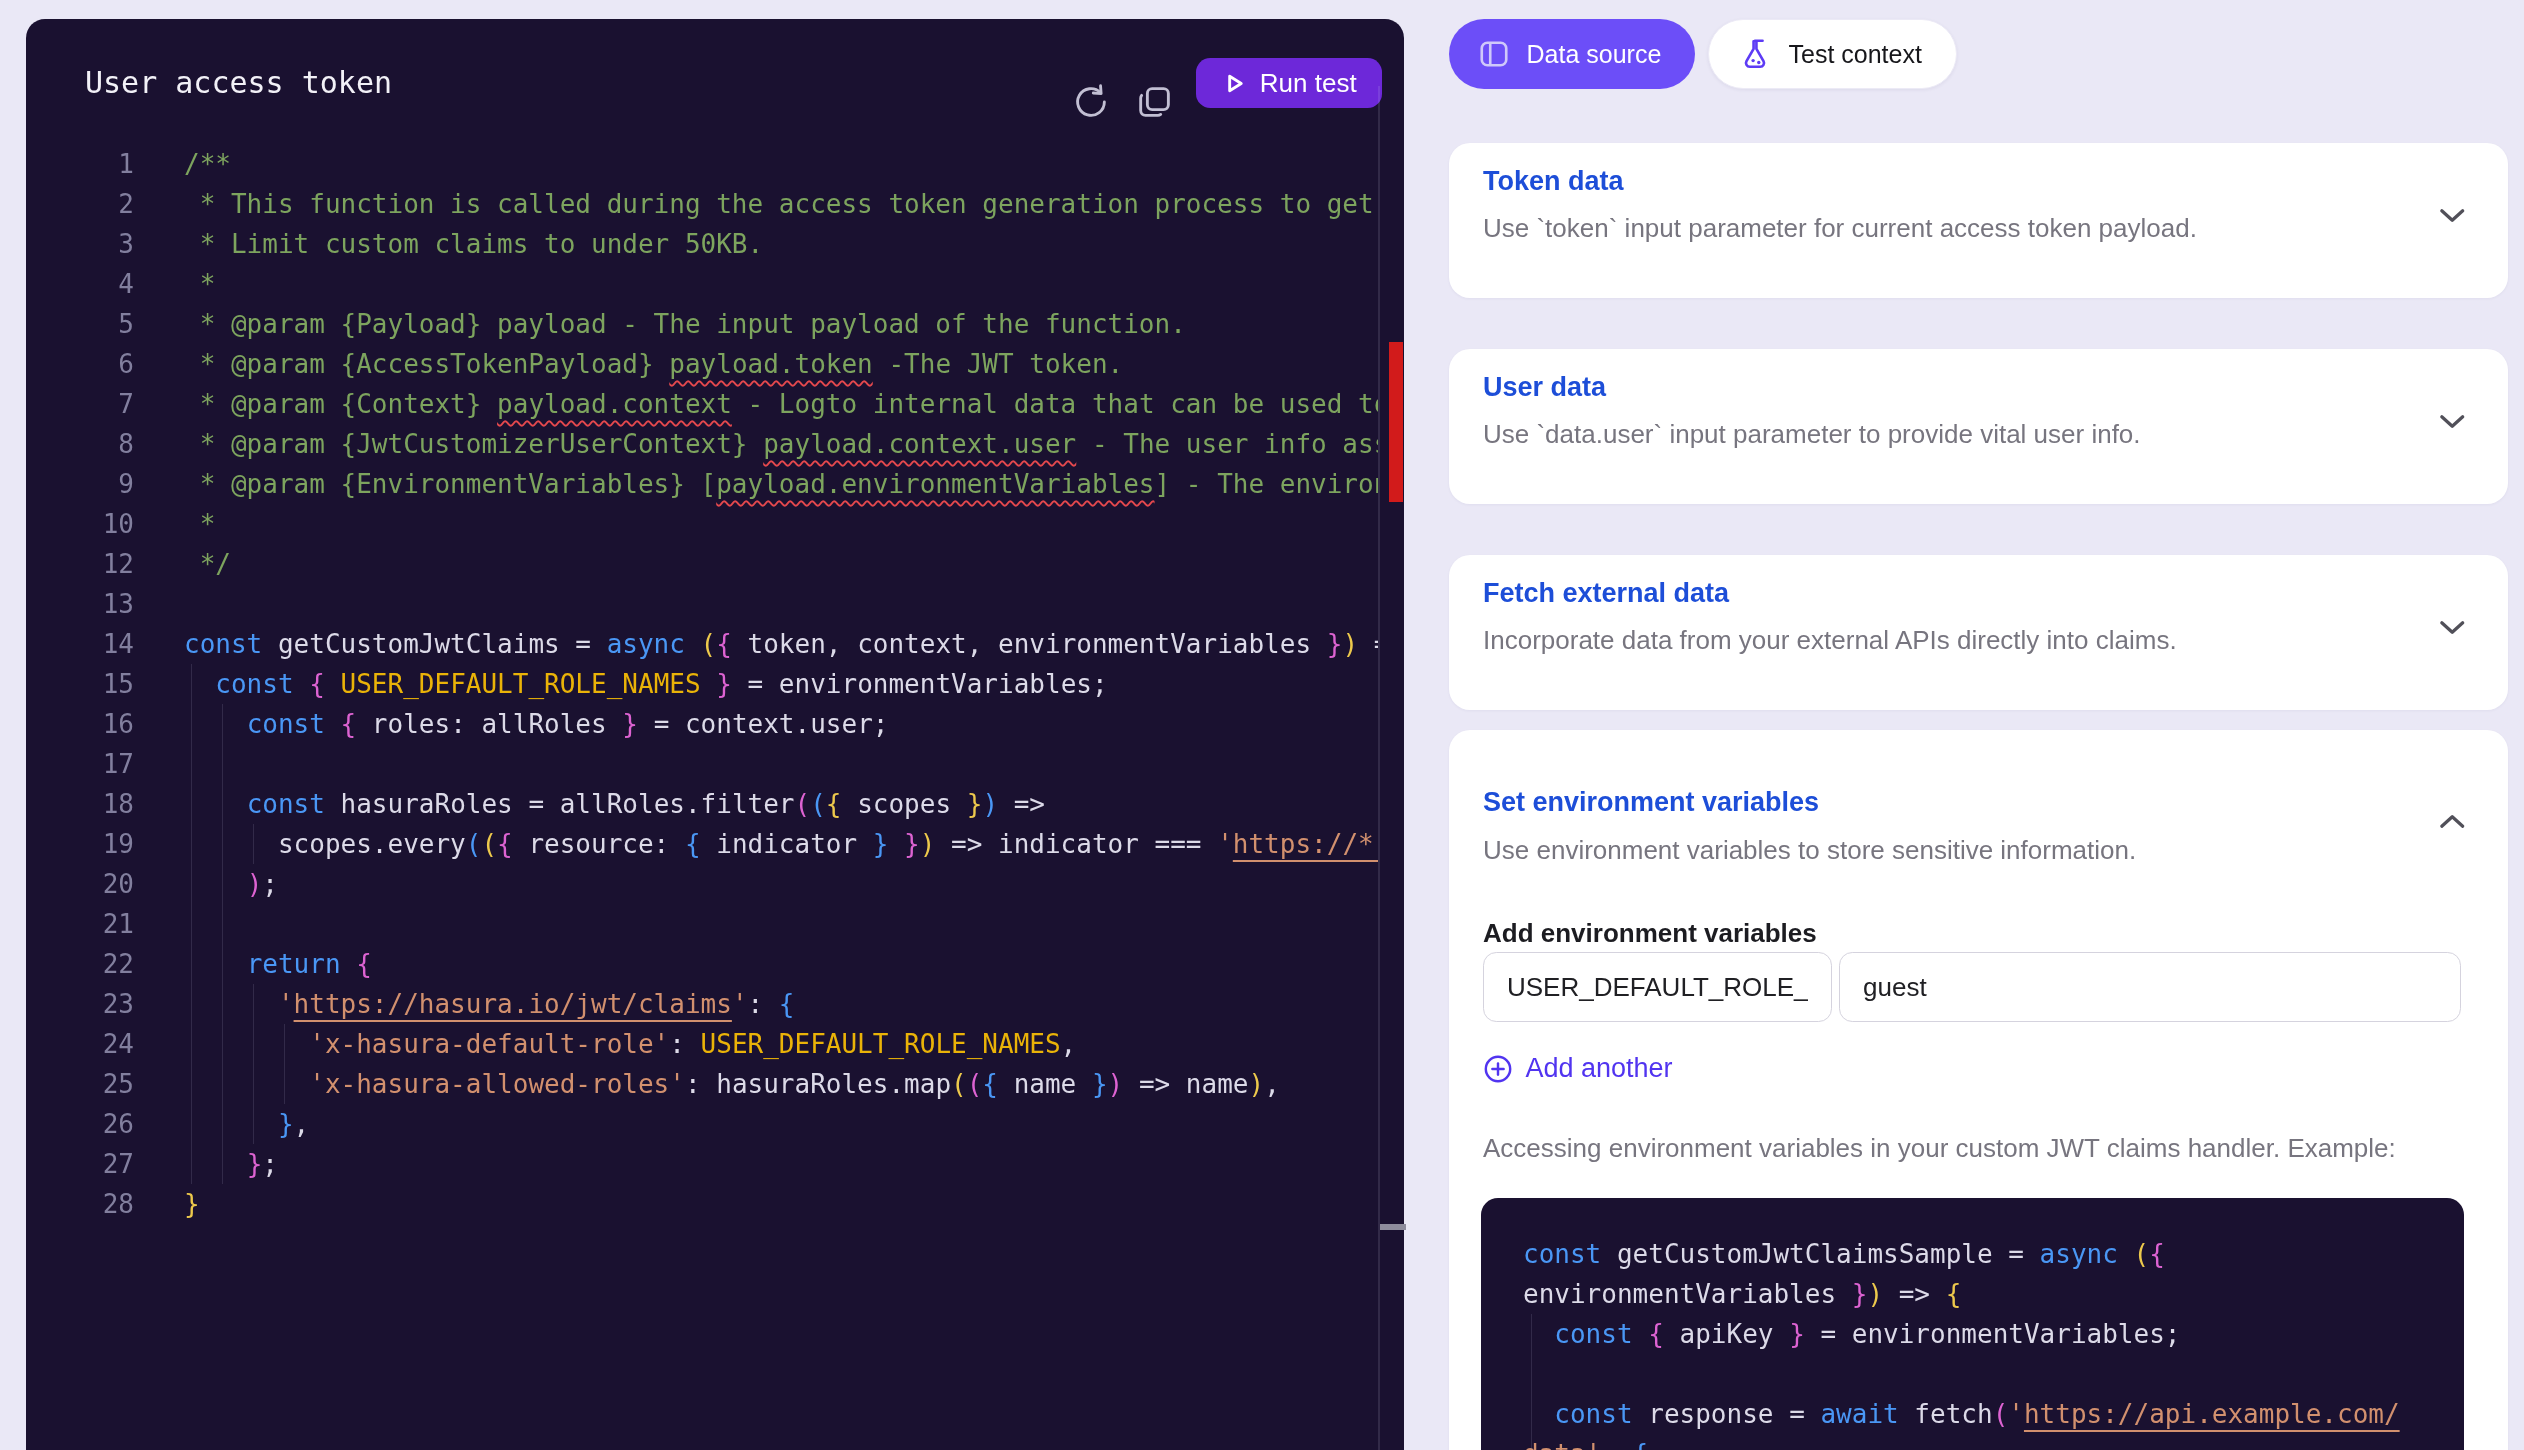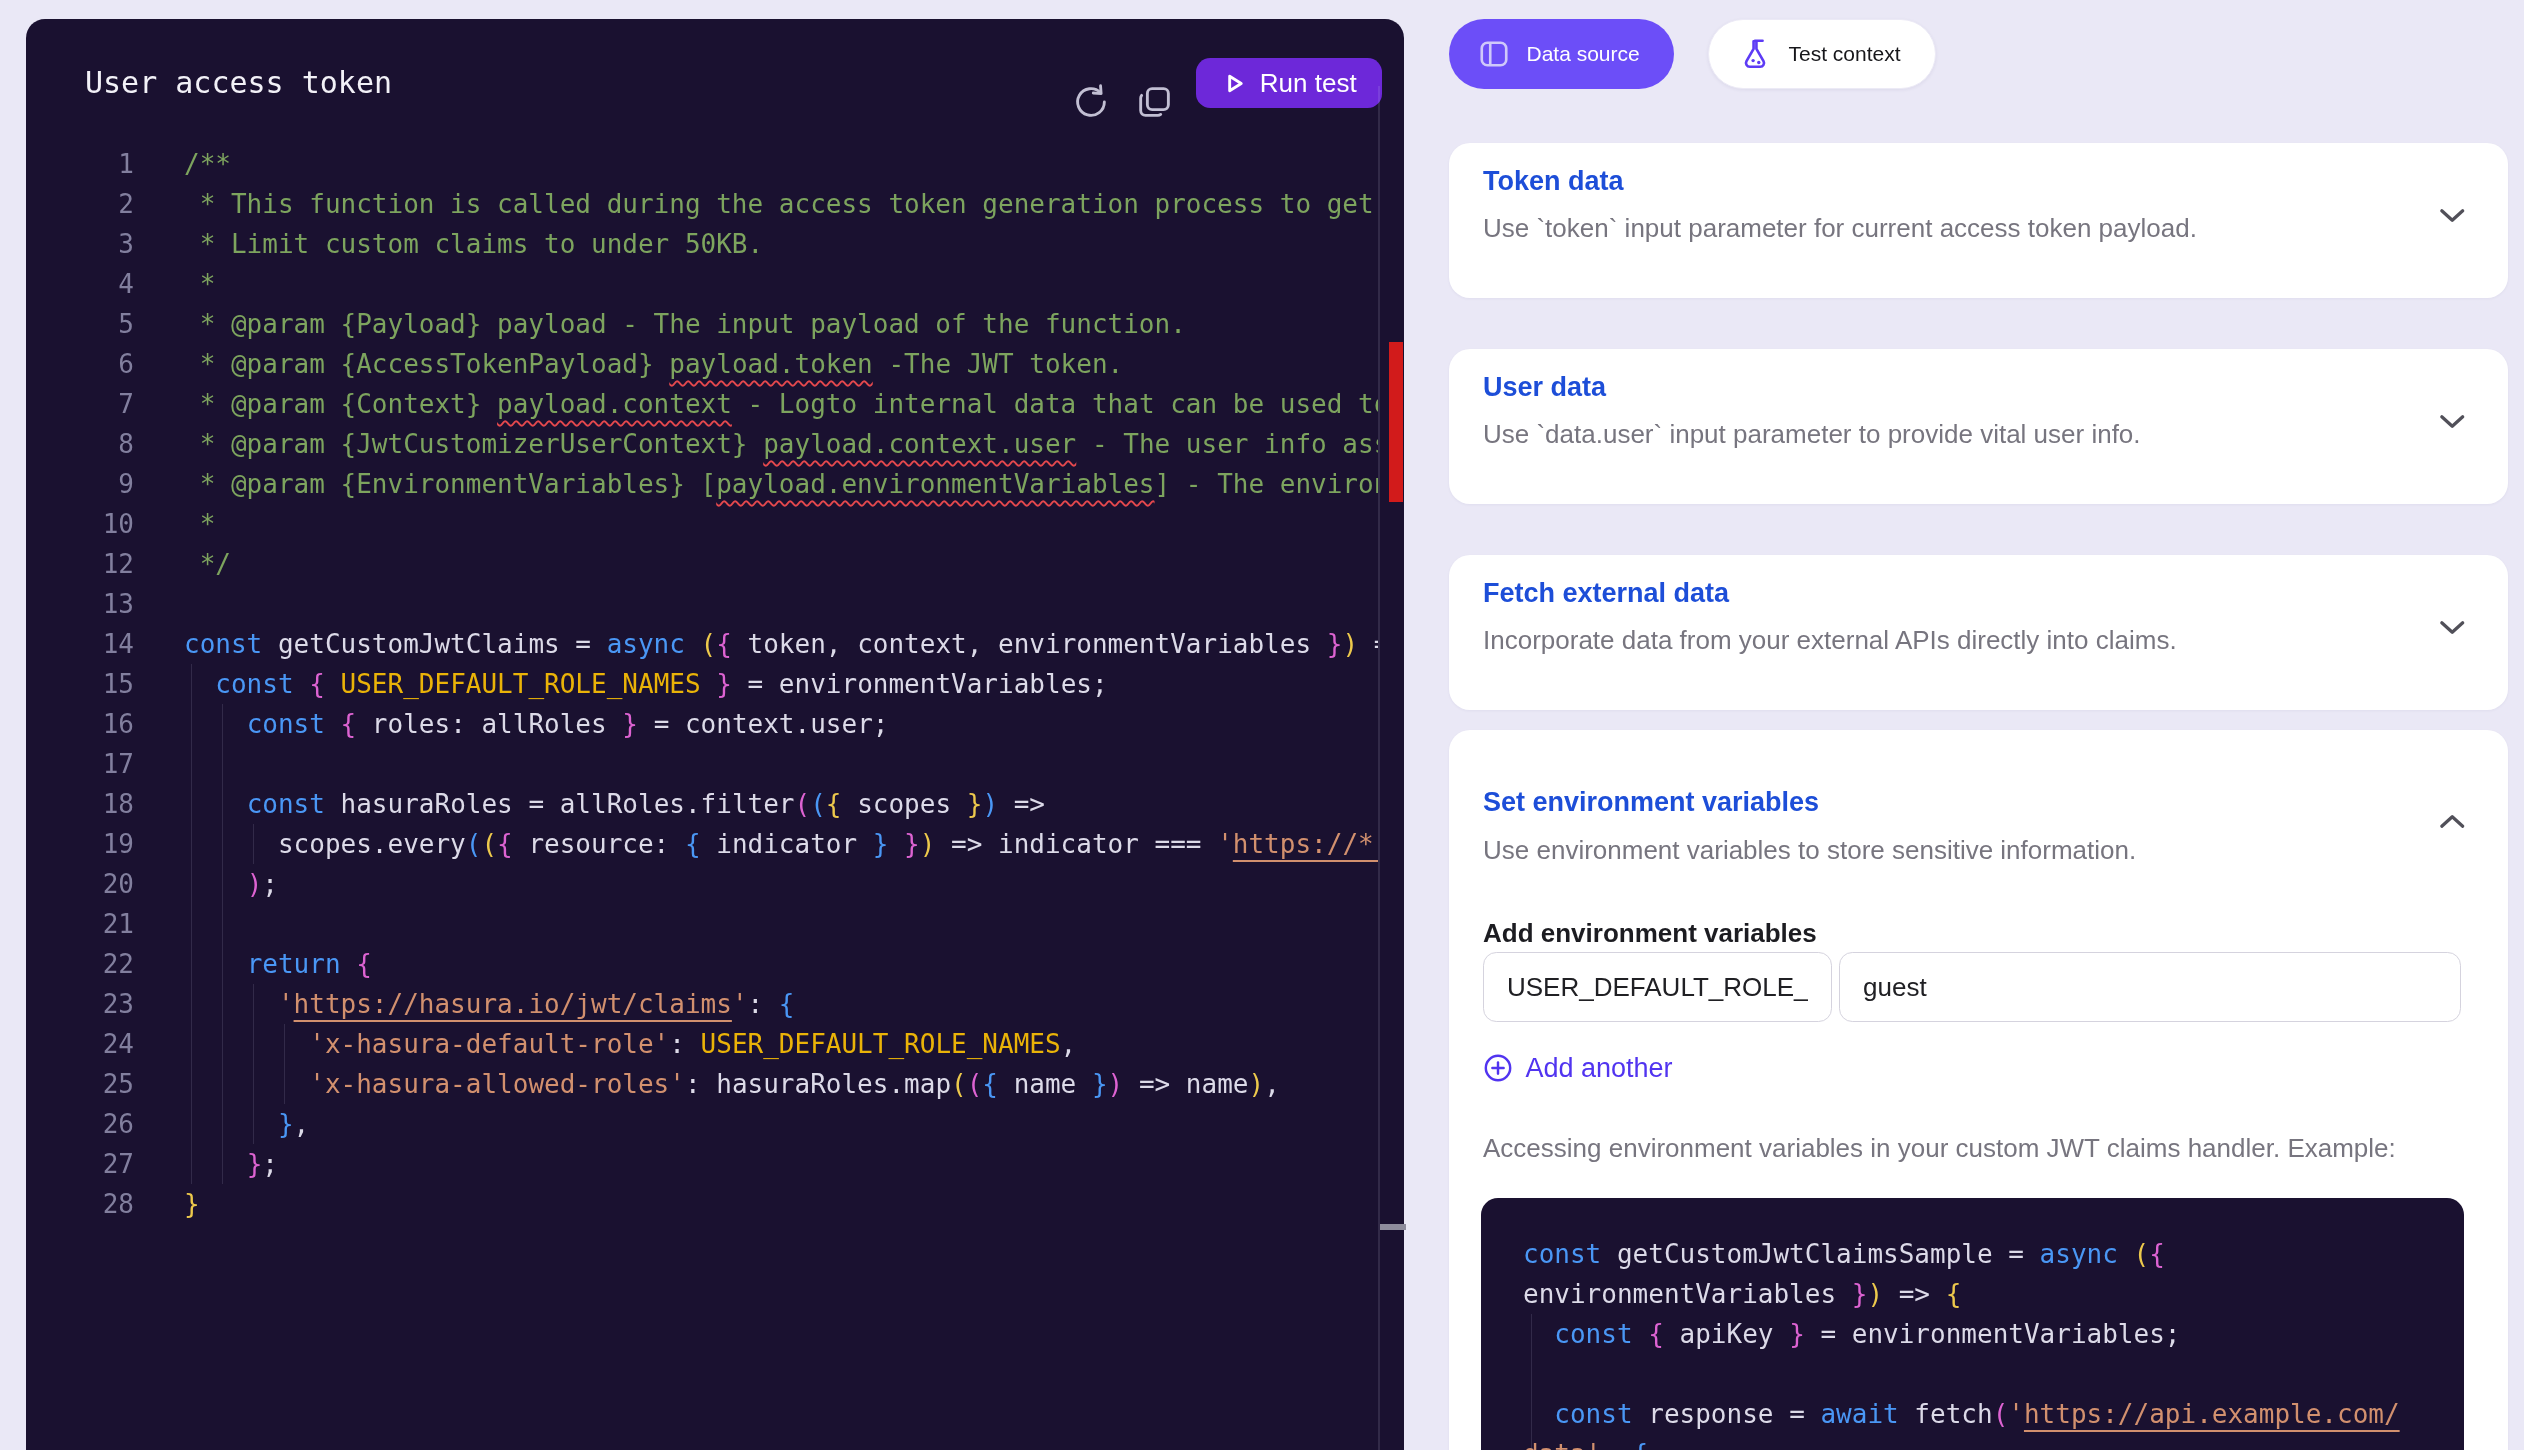--- a/index.html
+++ b/index.html
@@ -32,34 +32,34 @@
   .tk-p{color:#DD63D2;}
   .tk-b{color:#4A97F5;}
   .tk-u{color:#D2906E;text-decoration:underline;text-decoration-thickness:1.9px;text-underline-offset:6.7px;}
   .tk-q{color:#7DA45E;text-decoration:underline wavy #E5484D 1.9px;text-underline-offset:6.7px;}
   .ruler-sep{position:absolute;left:1352px;top:67px;bottom:0;width:1.9px;background:rgba(220,218,236,0.13);}
   .ruler-red{position:absolute;left:1363px;top:323px;width:14.3px;height:160px;background:#D21B1B;}
   .ruler-cursor{position:absolute;left:1354px;top:1205px;width:26px;height:5.7px;background:#8E8C9C;}
 
   
   .tab{position:absolute;top:19px;height:70px;border-radius:35px;display:flex;
-       align-items:center;gap:17px;padding:0 34px 0 28.5px;font-size:21px;border:none;cursor:pointer;}
+       align-items:center;gap:17px;padding:0 34px 0 28.5px;font-size:25px;border:none;cursor:pointer;}
   .tab-active{left:1449px;background:#6C4EF8;color:#fff;}
   .tab-idle{left:1708px;background:#fff;color:#17171B;border:1px solid #ECEAF6;
        box-shadow:0 1px 3.8px rgba(40,30,90,0.07);}
   .card{position:absolute;left:1449px;width:1059px;background:#fff;border-radius:21px;
        box-shadow:0 1px 2.9px rgba(45,35,95,0.05);}
   .card-title{position:absolute;left:34px;font-size:27px;font-weight:700;color:#1d4ed8;}
   .card-desc{position:absolute;left:34px;font-size:26px;color:#77757F;}
   .chev{position:absolute;right:42px;width:28.5px;height:19px;cursor:pointer;}
   .env-label{position:absolute;left:34px;font-size:26px;font-weight:700;color:#1C1C21;}
   .env-input{position:absolute;height:70px;border:1.4px solid #D5D3DE;border-radius:13.3px;
        font-size:26px;color:#202024;padding:0 23px;box-sizing:border-box;
        font-family:"Liberation Sans",sans-serif;background:#fff;}
-  .add-another{position:absolute;left:34px;top:323px;display:flex;gap:12.4px;
+  .add-another{position:absolute;left:34px;top:323px;display:flex;align-items:center;gap:12.4px;
        background:none;border:none;padding:0;color:#5134F0;font-size:27px;font-weight:500;
        font-family:"Liberation Sans",sans-serif;cursor:pointer;}
   .caption{position:absolute;left:34px;top:403px;font-size:26px;color:#77757F;}
   .sample{position:absolute;left:32px;top:468px;width:983px;height:380px;background:#1A1130;
        border-radius:17px;padding:36px 0 0 42px;box-sizing:border-box;overflow:hidden;
        font-family:"DejaVu Sans Mono",monospace;font-size:26px;}
   .sample .cl{height:40px;line-height:40px;}
   .sample .ct{position:static;}
 </style>
 </head>

